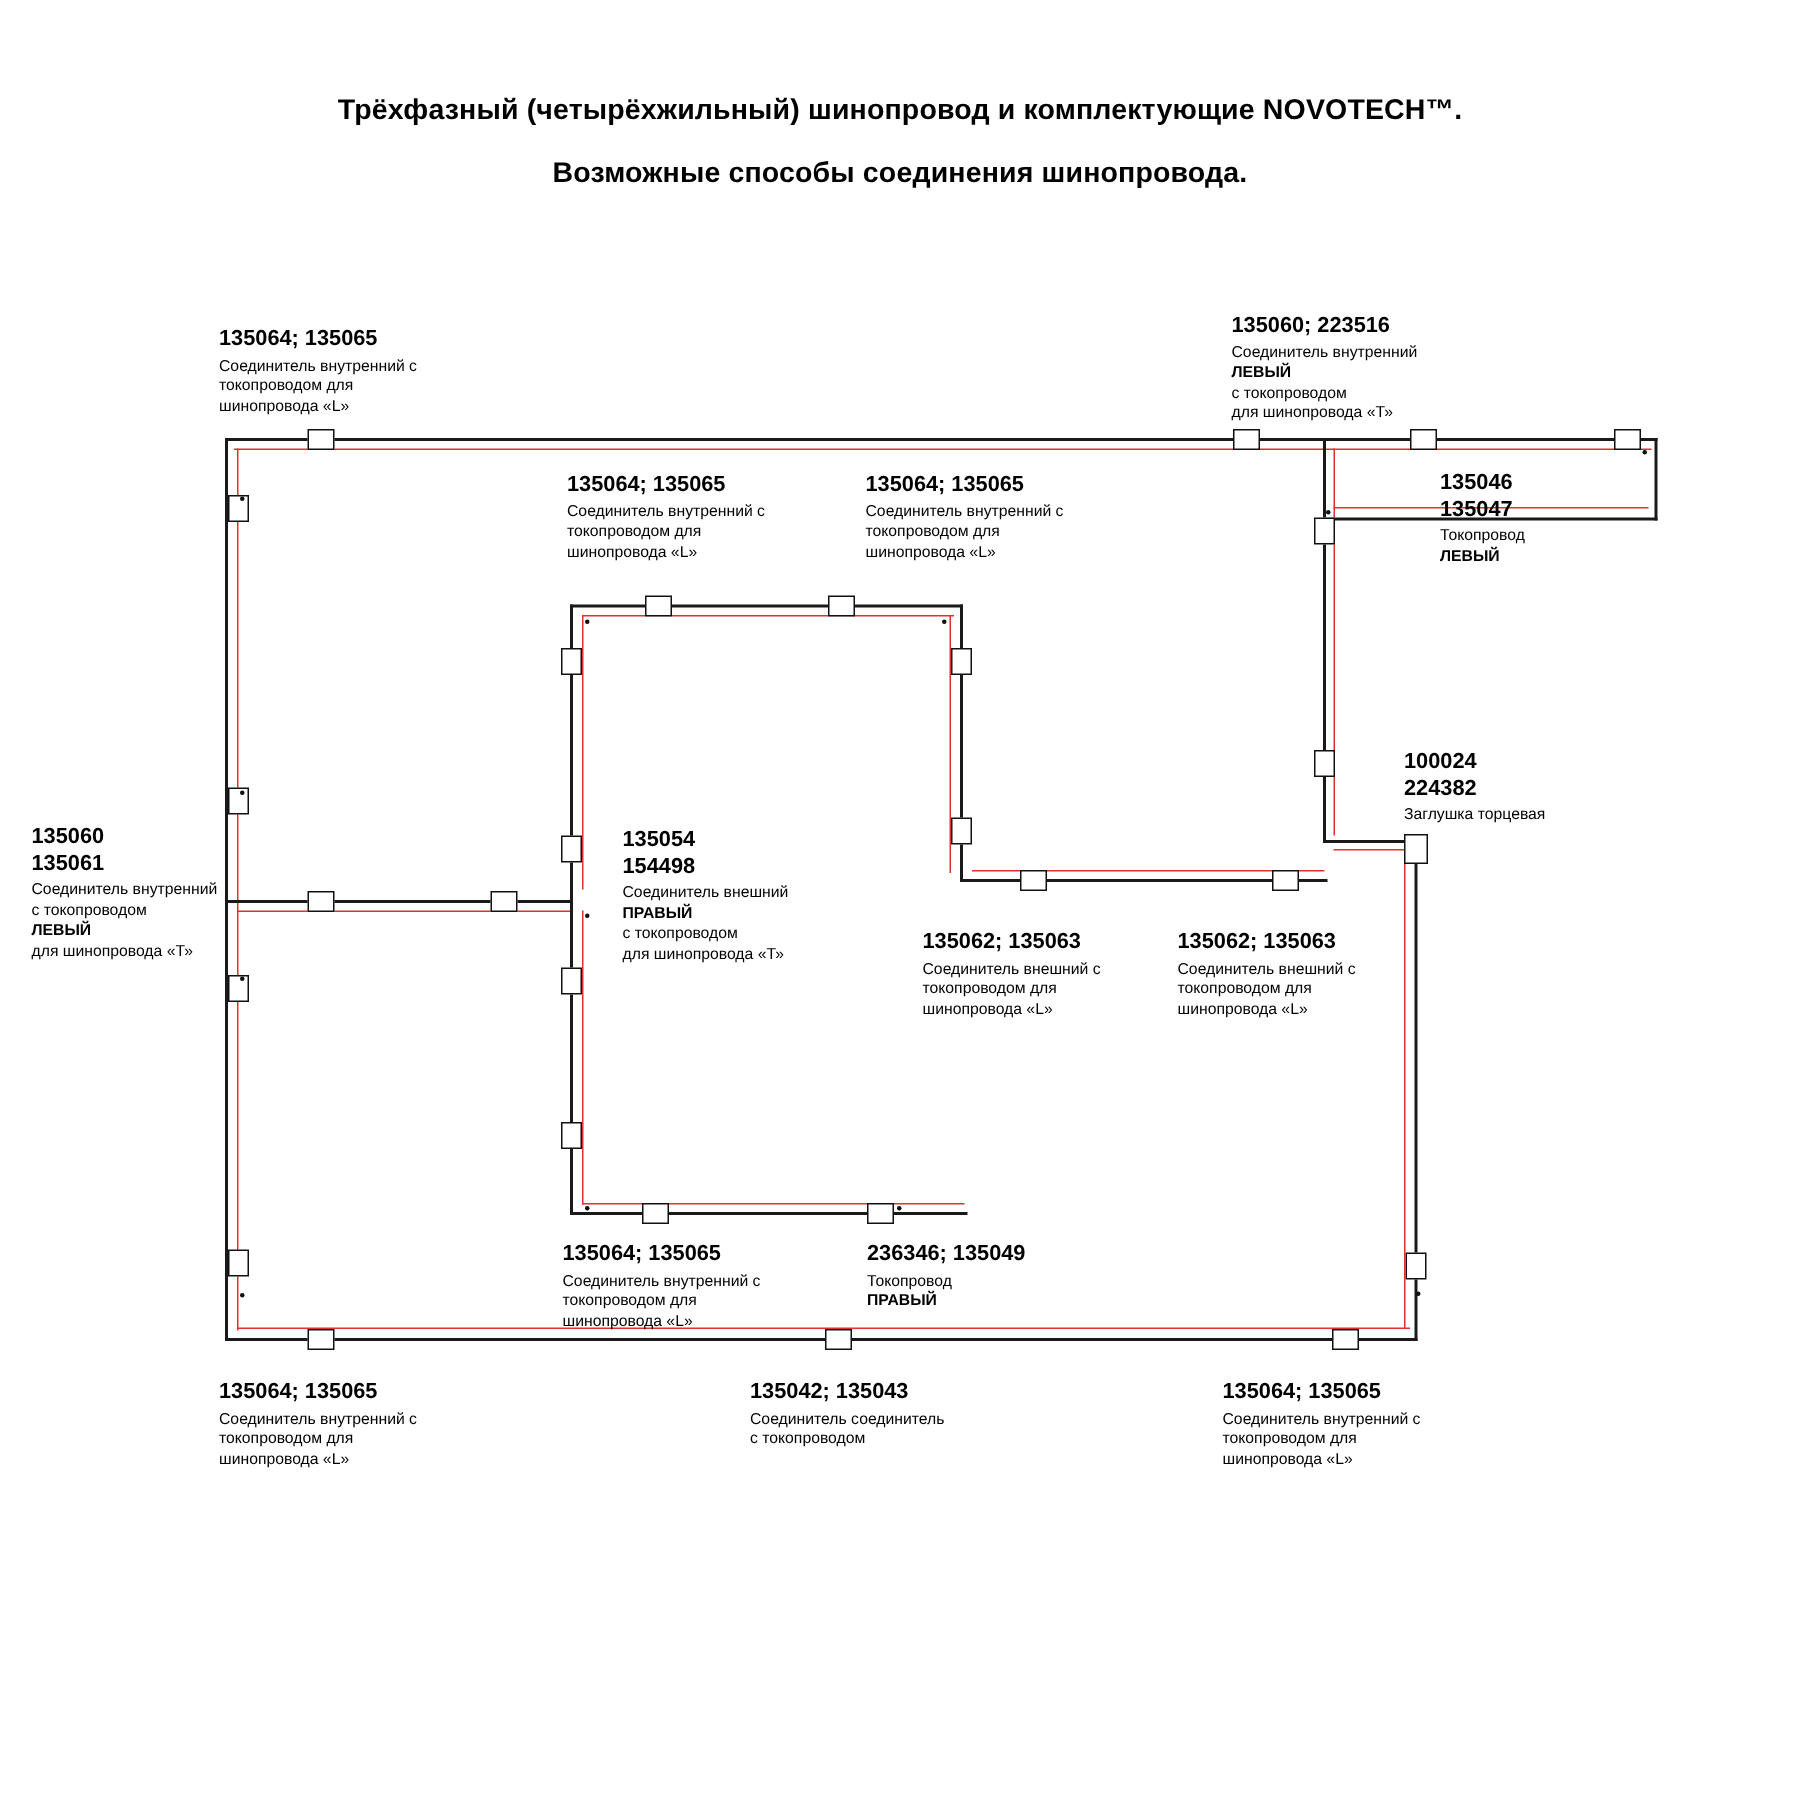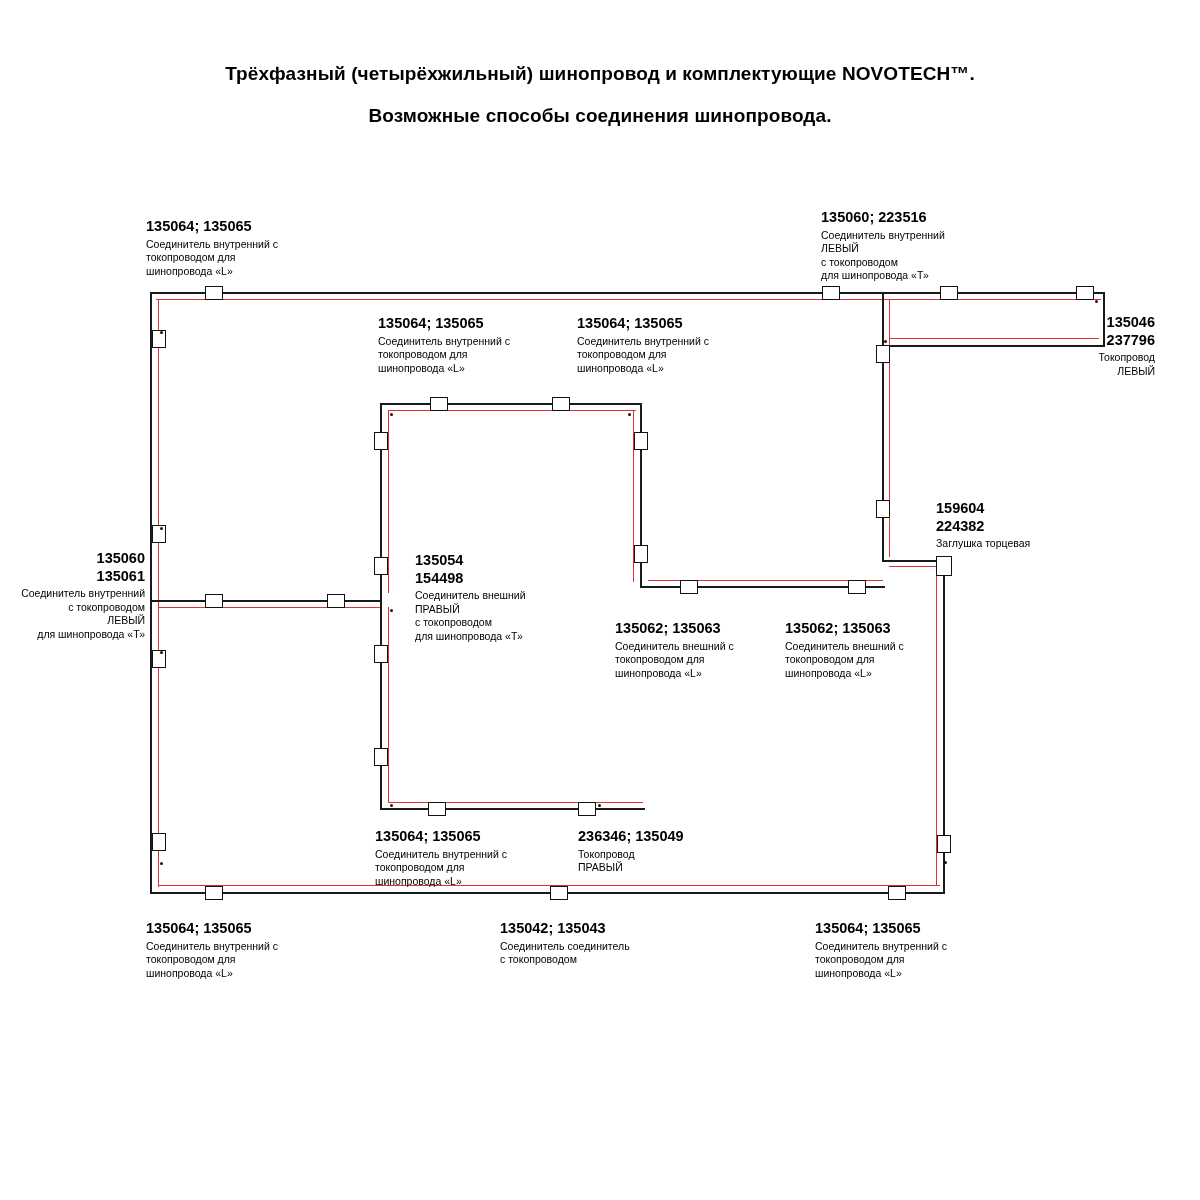--- a/index.html
+++ b/index.html
@@ -38,22 +38,22 @@
   .label .code {
     font-weight: bold;
     font-size: 14.5px;
     white-space: nowrap;
   }
   .label .desc {
     font-size: 10.5px;
     line-height: 1.28;
     margin-top: 2px;
   }
-  .label .desc b { font-weight: normal; }
-  .label.rgt { text-align: right; }
+  .label .desc b { font-weight: bold; }
+  .label.rgt { }
 
   
   .rail {
     position: absolute;
     background: #1a1a1a;
   }
   .rail.h { height: 2px; }
   .rail.v { width: 2px; }
 
   
@@ -227,36 +227,36 @@
     <div class="code">135064; 135065</div>
     <div class="desc">
       <div>Соединитель внутренний с</div>
       <div>токопроводом для</div>
       <div>шинопровода «L»</div>
     </div>
   </div>
 
   <div class="label rgt" style="left:960px; top:314px; width:195px;">
     <div class="code">135046</div>
-    <div class="code">237796</div>
+    <div class="code">135047</div>
     <div class="desc">
       <div>Токопровод</div>
       <div><b>ЛЕВЫЙ</b></div>
     </div>
   </div>
 
   <div class="label" style="left:936px; top:500px;">
-    <div class="code">159604</div>
+    <div class="code">100024</div>
     <div class="code">224382</div>
     <div class="desc">
       <div>Заглушка торцевая</div>
     </div>
   </div>
 
-  <div class="label rgt" style="left:0px; top:550px; width:145px;">
+  <div class="label rgt" style="left:0px; top:550px; width:145px;padding-left:21px;">
     <div class="code">135060</div>
     <div class="code">135061</div>
     <div class="desc">
       <div>Соединитель внутренний</div>
       <div>с токопроводом</div>
       <div><b>ЛЕВЫЙ</b></div>
       <div>для шинопровода «Т»</div>
     </div>
   </div>
 

